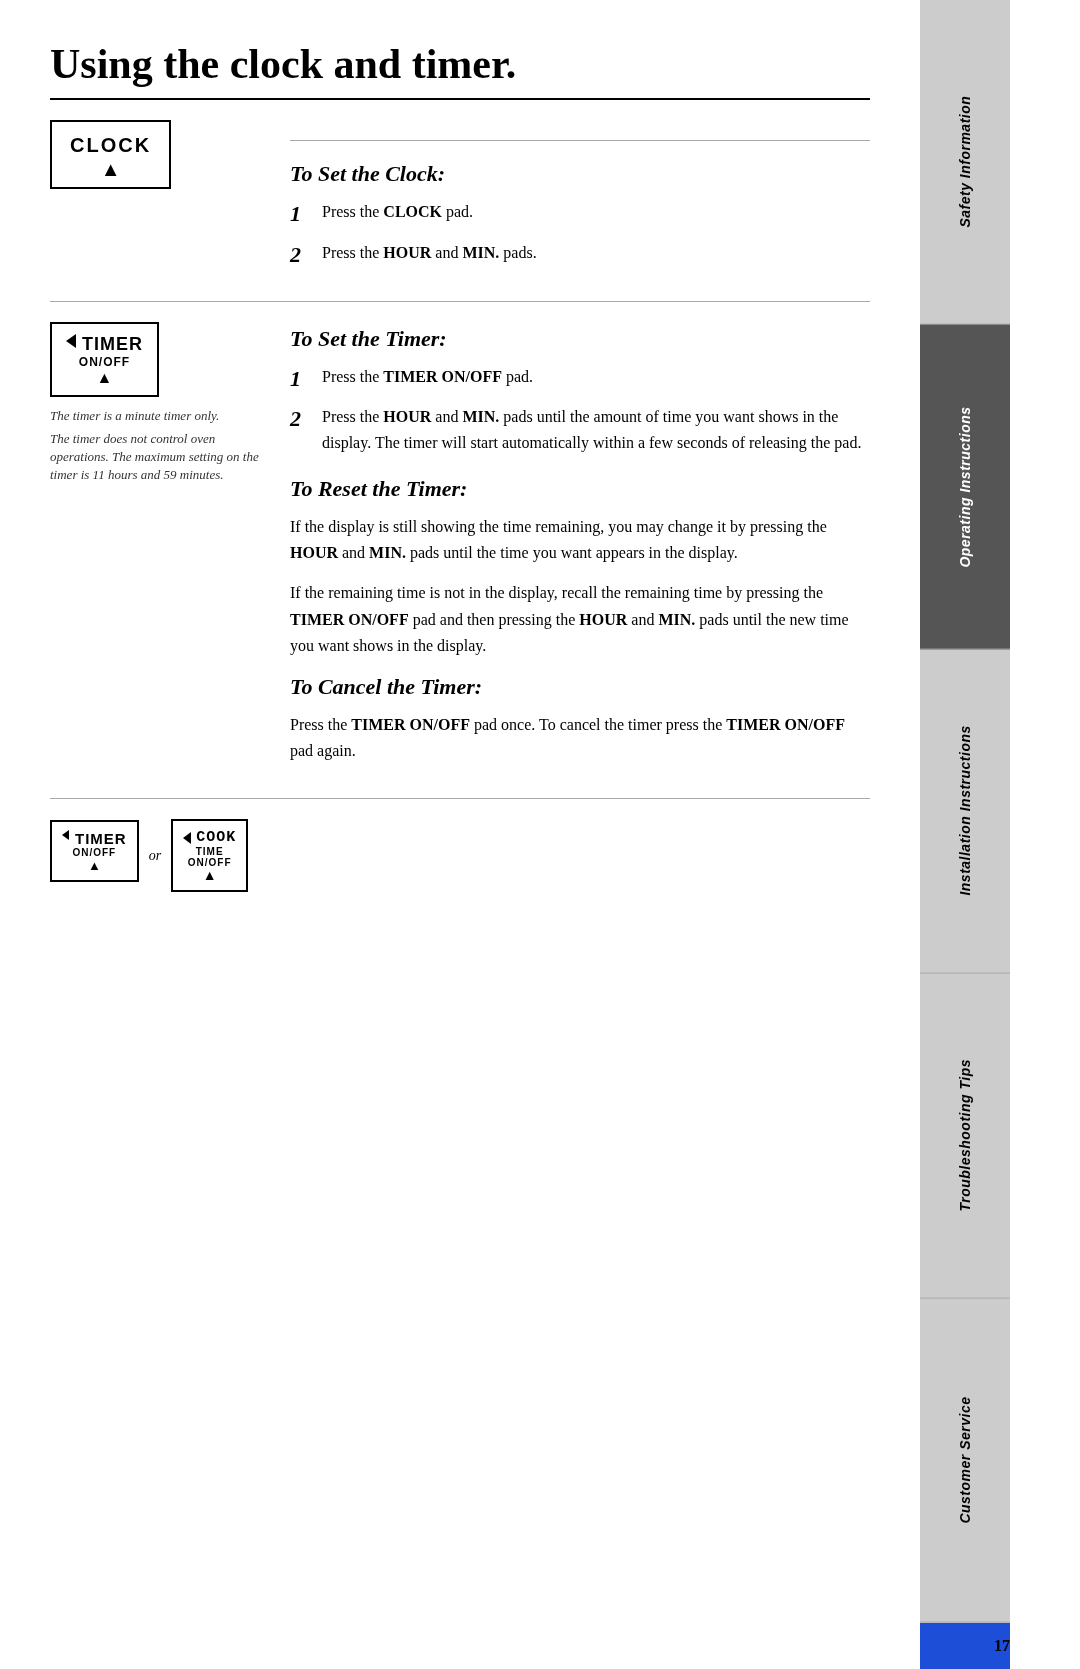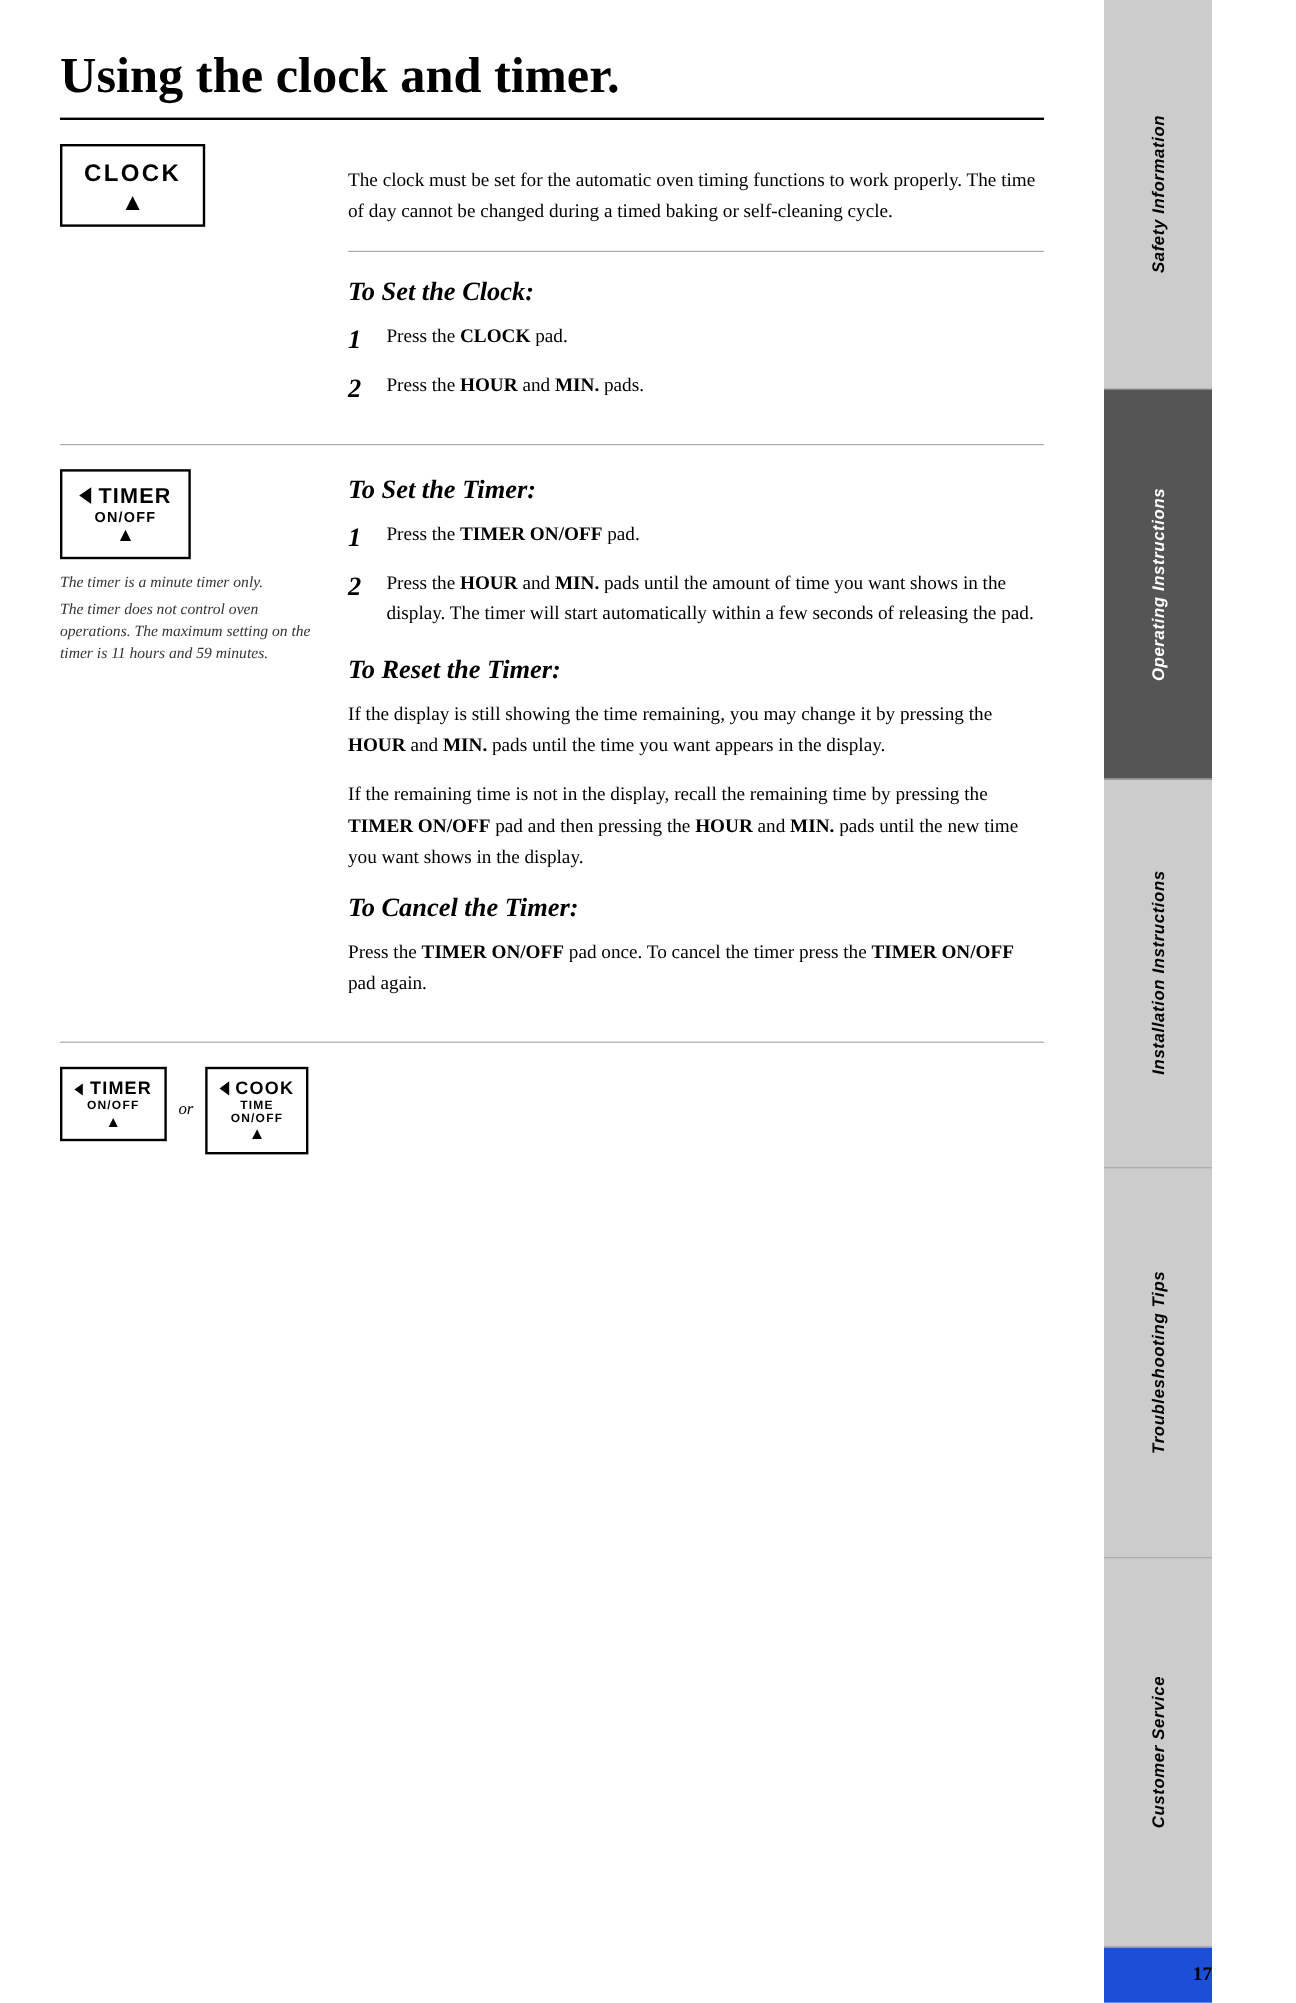--- a/index.html
+++ b/index.html
@@ -120,21 +120,21 @@
     .timer-box {
       border: 2px solid #000;
       padding: 10px 14px 8px 14px;
       display: inline-block;
       text-align: center;
       margin-bottom: 10px;
     }
 
     .timer-box .timer-label-row {
       display: flex;
-      align-items: center;
+      align-items: flex-start;
       gap: 2px;
     }
 
     .timer-box .triangle-left {
       display: inline-block;
       width: 0;
       height: 0;
       border-top: 7px solid transparent;
       border-bottom: 7px solid transparent;
       border-right: 10px solid #000;
@@ -205,21 +205,21 @@
       display: inline-block;
       width: 0;
       height: 0;
       border-top: 6px solid transparent;
       border-bottom: 6px solid transparent;
       border-right: 8px solid #000;
       margin-right: 3px;
     }
 
     .cook-time-box .ct-main {
-      font-family: Liberation Sans, sans-serif;
+      font-family: Liberation Mono, monospace;
       font-size: 15px;
       font-weight: bold;
       letter-spacing: 1px;
     }
 
     .cook-time-box .ct-sub {
       font-family: Arial, sans-serif;
       font-size: 10px;
       font-weight: bold;
       letter-spacing: 1px;
@@ -300,21 +300,20 @@
   <h1 class="page-title">Using the clock and timer.</h1>
 
   <div class="section-row">
     <div class="left-col">
       <div class="clock-box">
         <span class="box-label">CLOCK</span>
         <span class="clock-arrow-up">▲</span>
       </div>
     </div>
     <div class="right-col">
-      <p class="intro-text">The clock must be set for the automatic oven timing functions to work properly. The time of day cannot be changed during a timed baking or self-cleaning cycle.</p>
 
       <hr class="divider">
 
       <h2 class="section-heading">To Set the Clock:</h2>
 
       <div class="step-row">
         <span class="step-num"><em>1</em></span>
         <span class="step-text">
           Press the <strong>CLOCK</strong> pad.
         </span>

